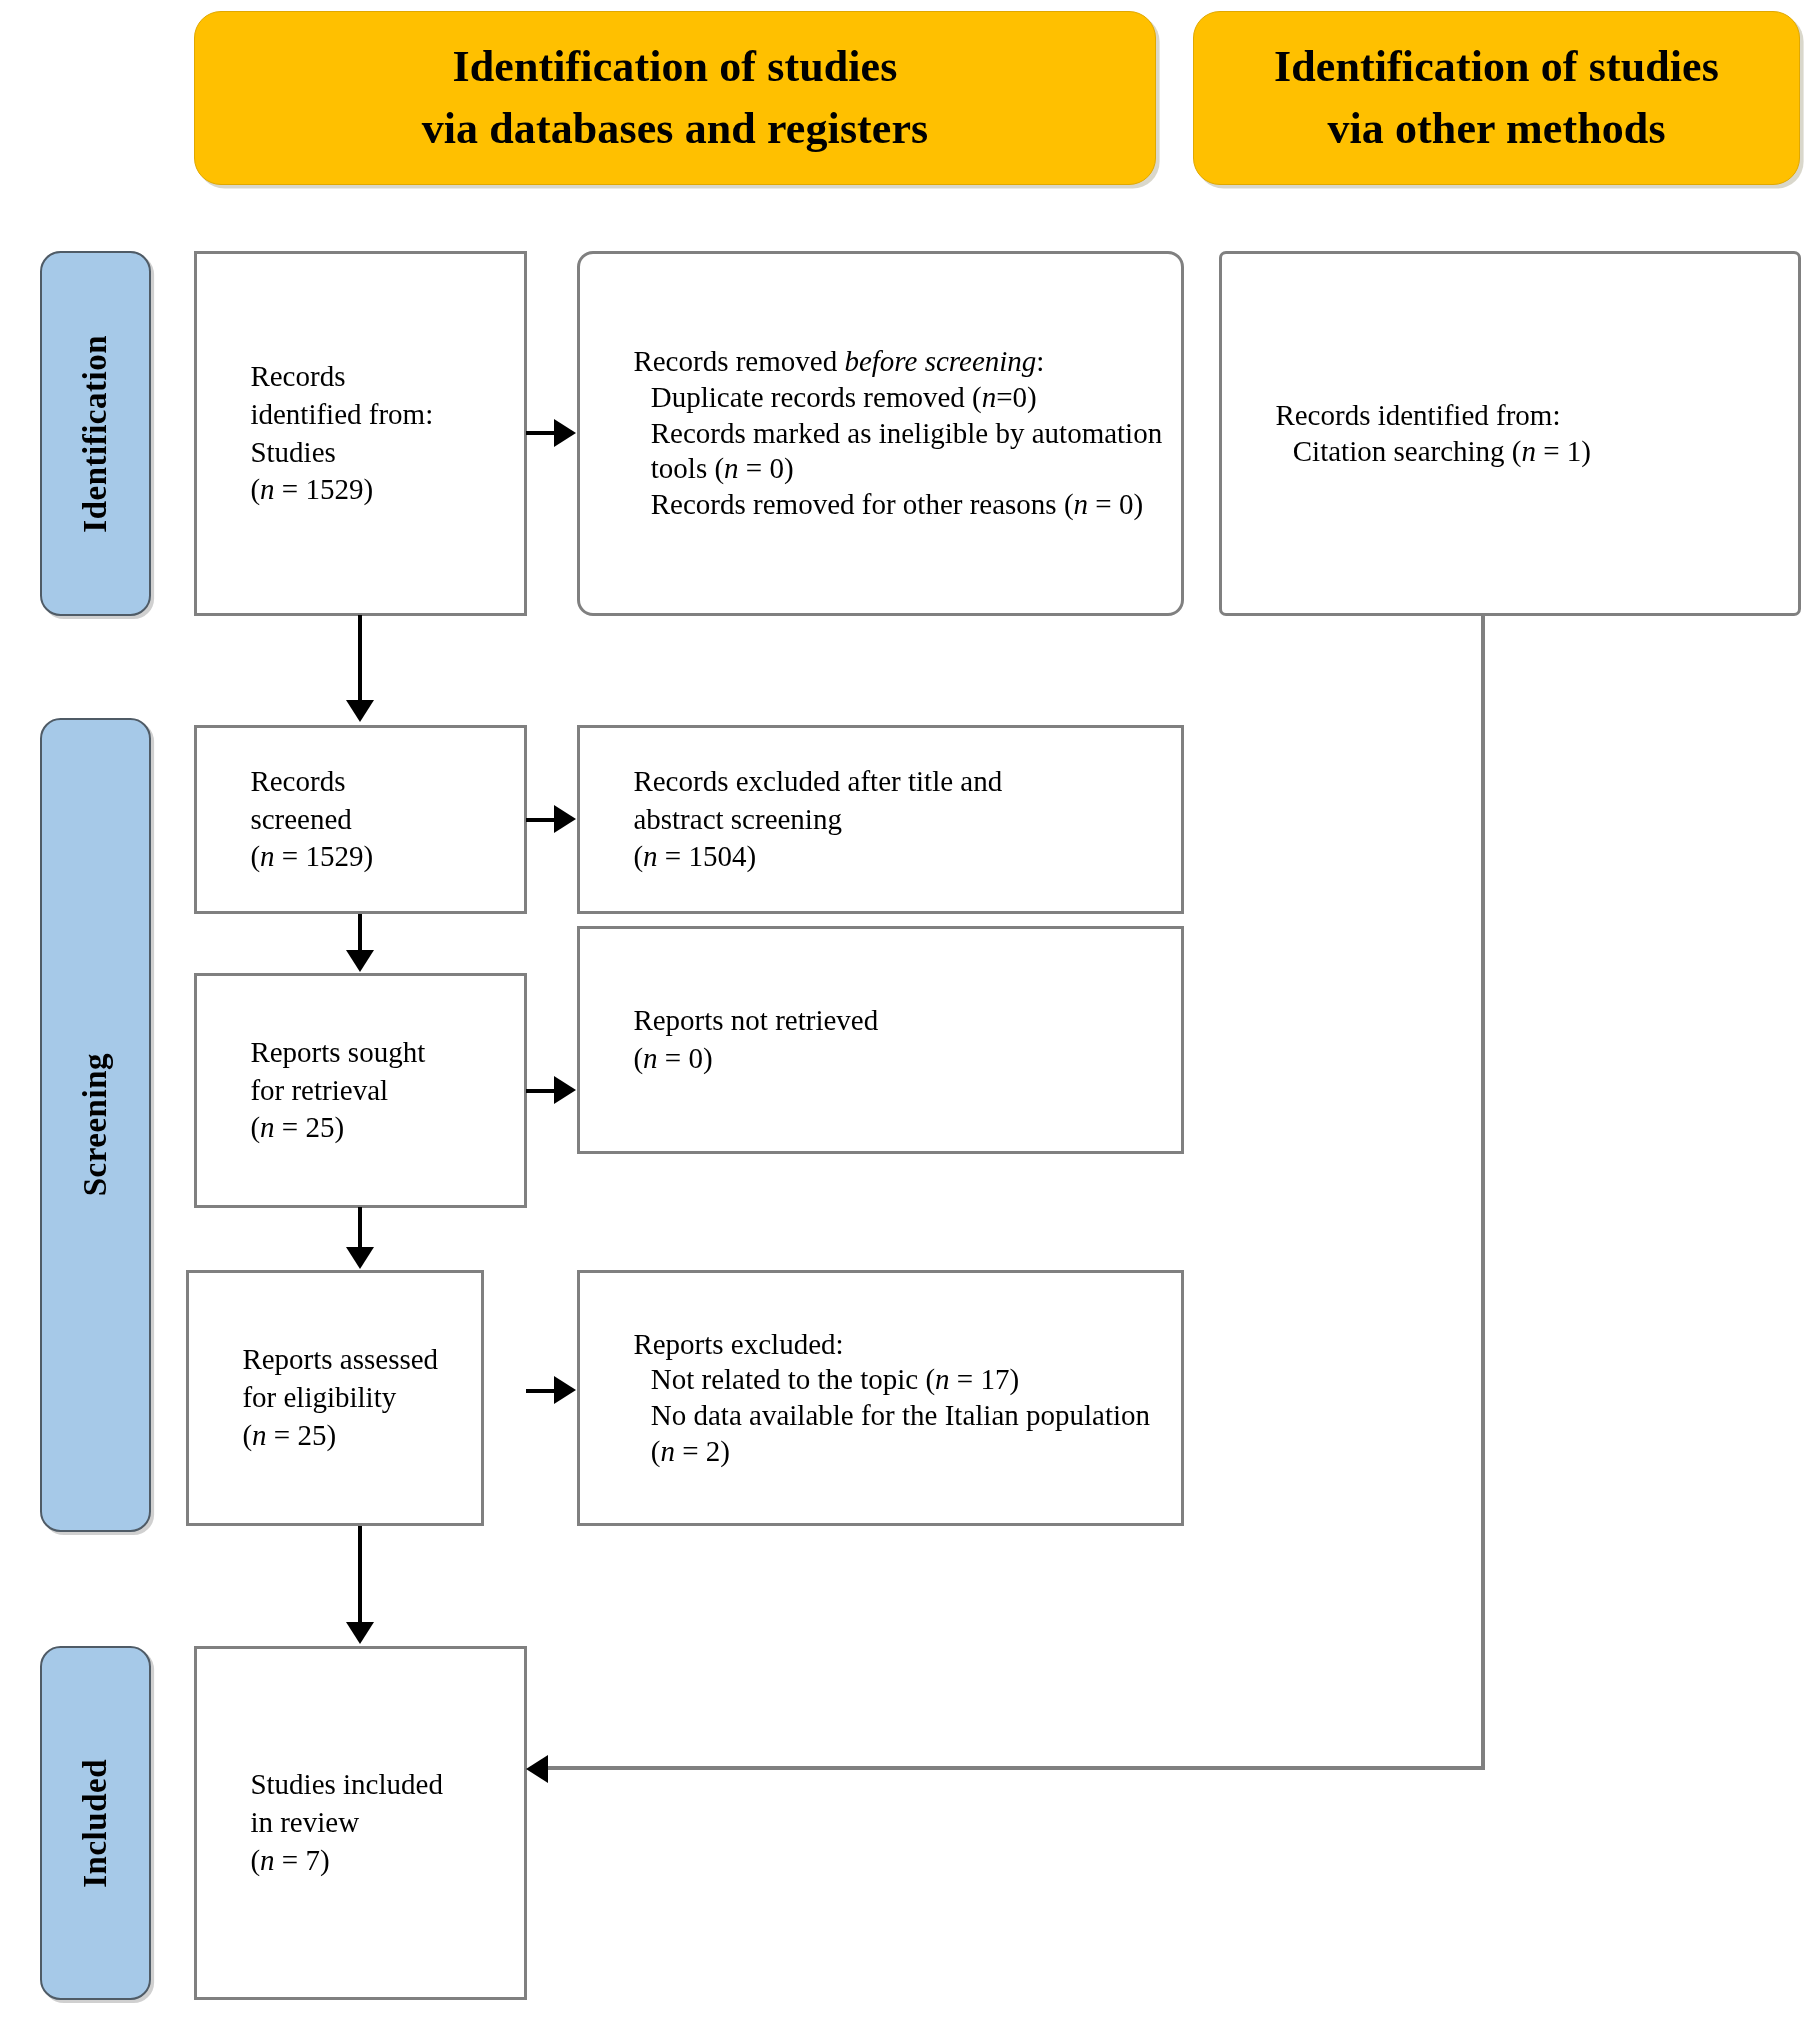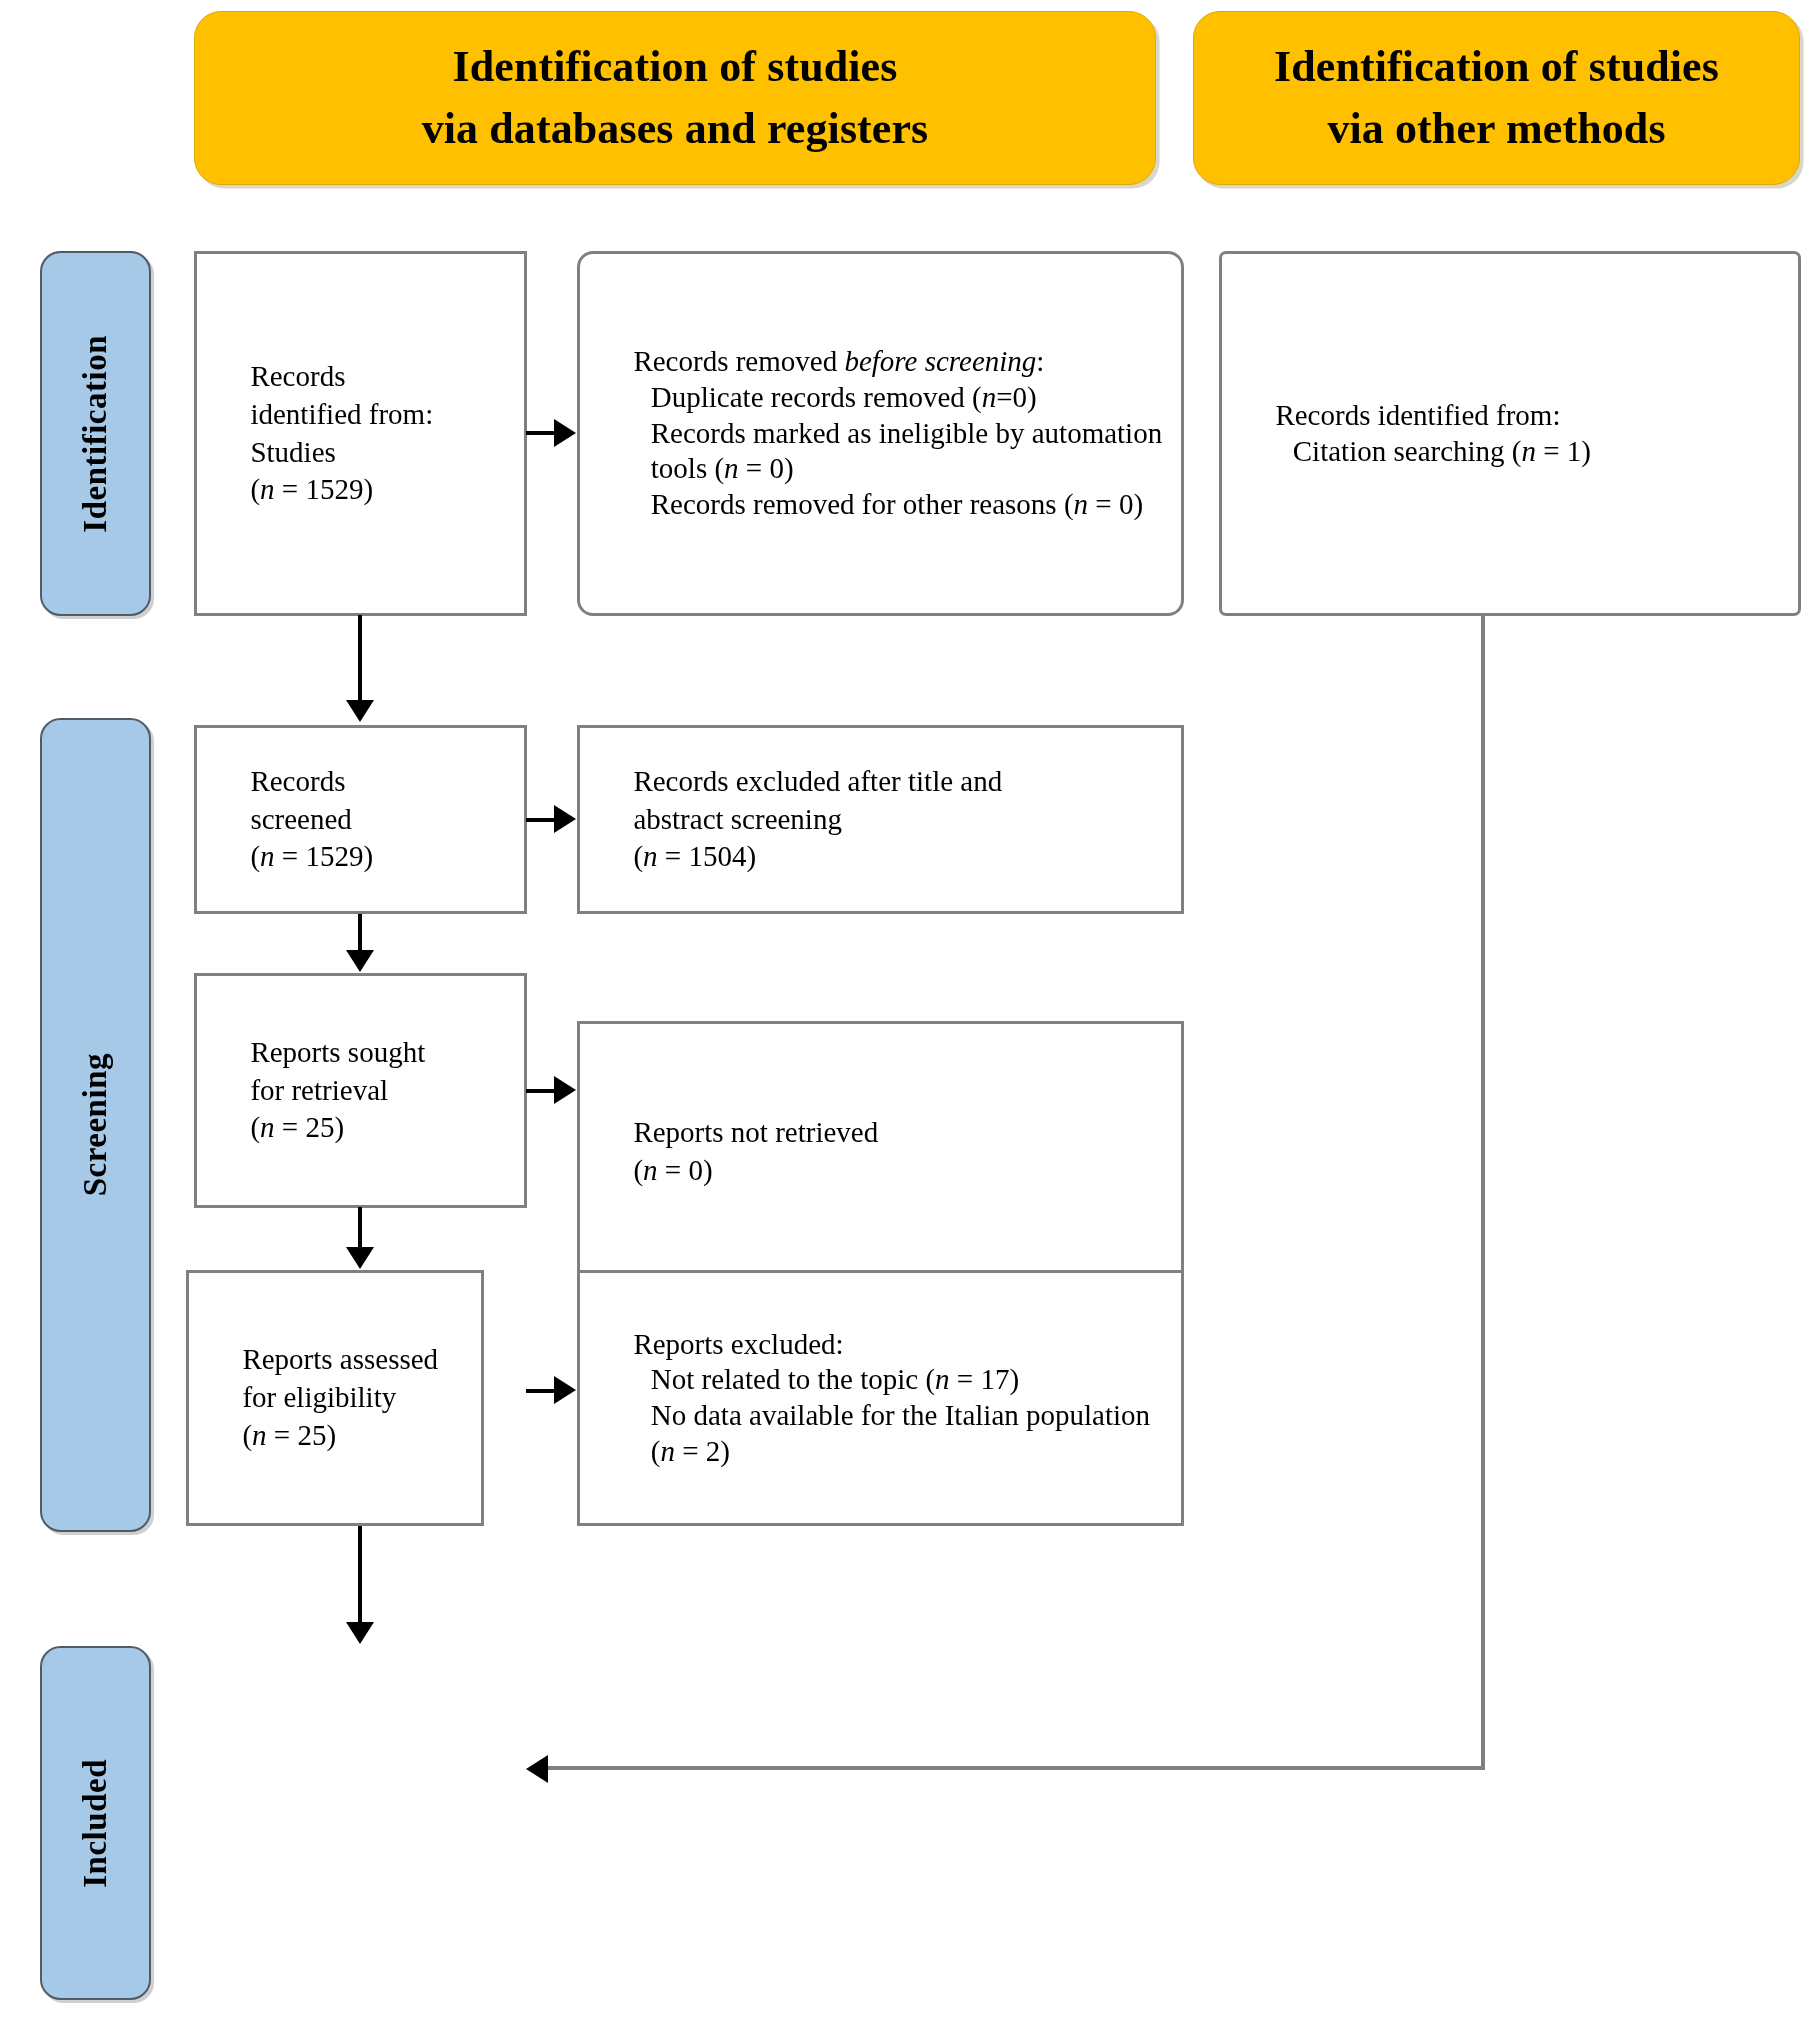--- a/index.html
+++ b/index.html
@@ -181,21 +181,21 @@
   <div class="arrow-down" style="left:346px;top:950px;"></div>
 
   <div class="abs box" style="left:194px;top:973px;width:333px;height:235px;">
     <div class="txt">
       <span>Reports sought</span><br>
       <span>for retrieval</span><br>
       <span>(<span class="nvar">n</span><span> = 25)</span></span>
     </div>
   </div>
 
-  <div class="abs box" style="left:577px;top:1021px;width:607px;height:261px;">
+  <div class="abs box" style="left:577px;top:926px;width:607px;height:228px;">
     <div class="txt">
       <span>Reports not retrieved</span><br>
       <span>(<span class="nvar">n</span><span> = 0)</span></span>
     </div>
   </div>
 
   <div class="hline" style="left:526px;top:1089px;width:29px;"></div>
   <div class="arrow-right" style="left:554px;top:1076px;"></div>
 
   <div class="vline" style="left:358px;top:1207px;width:3.6px;height:43px;"></div>
@@ -216,19 +216,26 @@
       <span class="ind"><span>No data available for the Italian population (</span><span class="nvar">n</span><span> = 2)</span></span>
     </div>
   </div>
 
   <div class="hline" style="left:526px;top:1389px;width:29px;"></div>
   <div class="arrow-right" style="left:554px;top:1376px;"></div>
 
   <div class="vline" style="left:358px;top:1526px;width:3.6px;height:98px;"></div>
   <div class="arrow-down" style="left:346px;top:1622px;"></div>
 
+  <div class="abs box" style="left:194px;top:1646px;width:333px;height:354px;">
+    <div class="txt">
+      <span>Studies included</span><br>
+      <span>in review</span><br>
+      <span>(<span class="nvar">n</span><span> = 7)</span></span>
+    </div>
+  </div>
 
   <div class="gline" style="left:1481px;top:615px;width:3.6px;height:1154px;background:#808080;"></div>
   <div class="gline" style="left:543px;top:1766px;width:942px;height:3.6px;background:#808080;"></div>
   <div class="arrow-left" style="left:526px;top:1755px;"></div>
 
 </div>
 
 
 </body></html>

